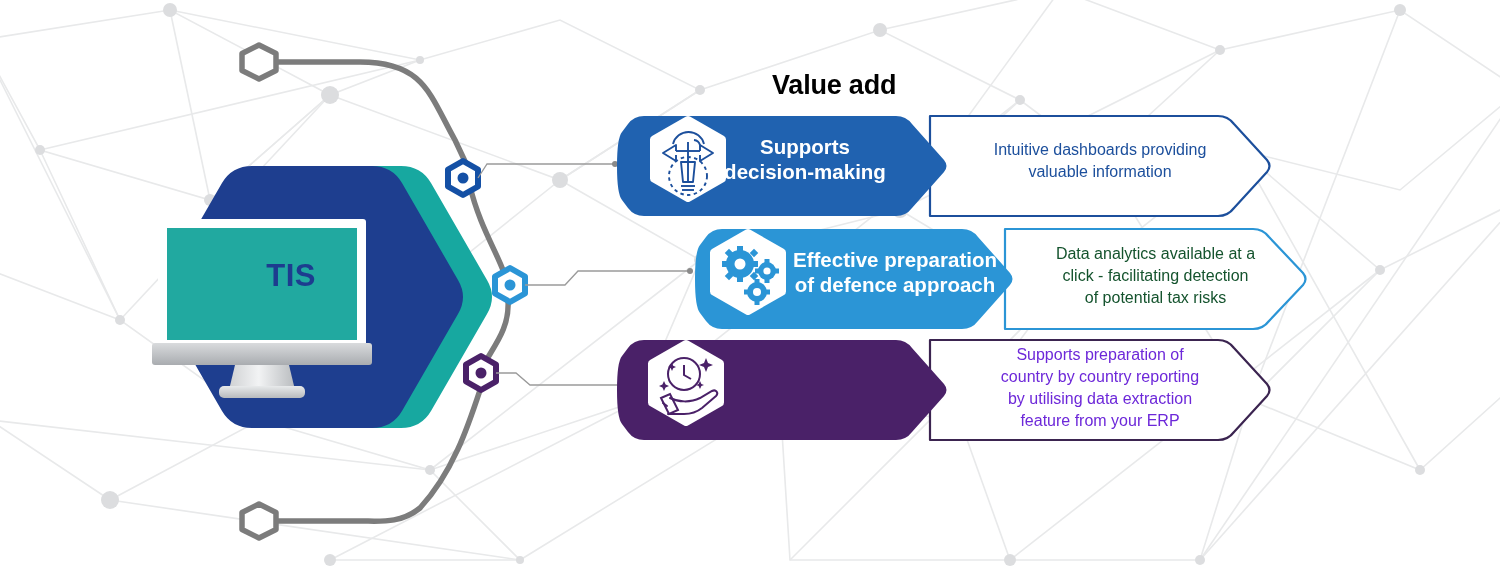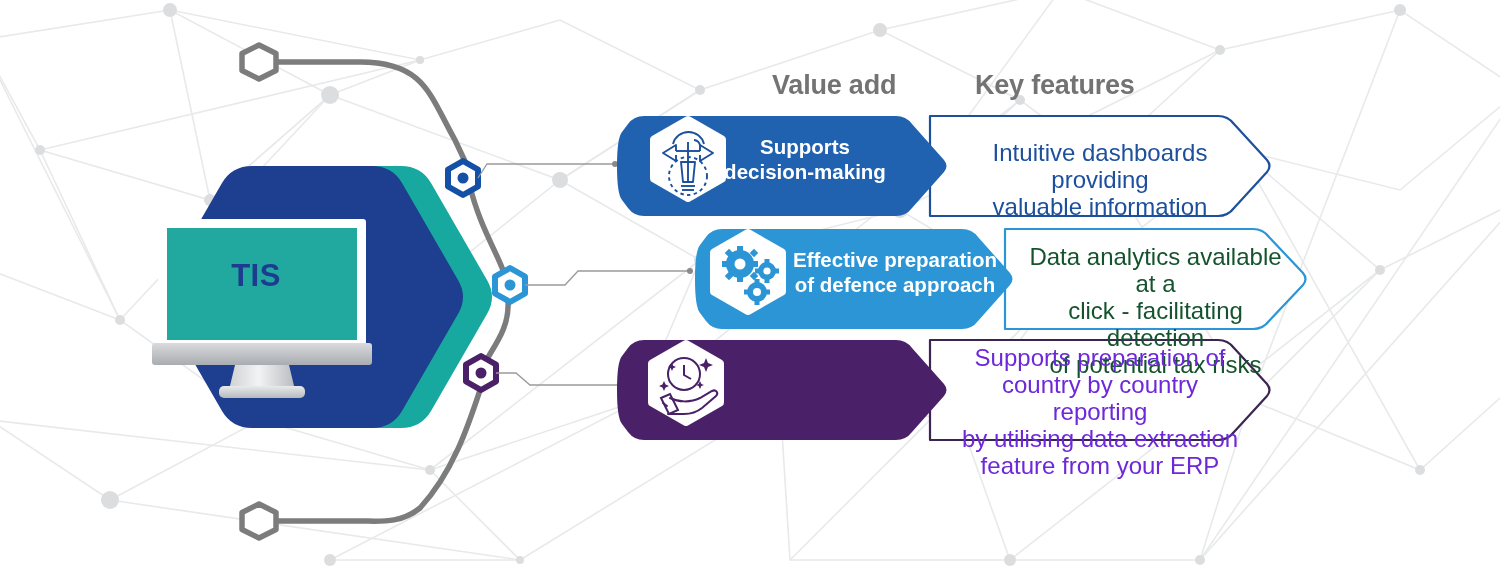--- a/index.html
+++ b/index.html
@@ -9,54 +9,54 @@
     font-family:"Liberation Sans", sans-serif;
     overflow:hidden;
   }
   #stage{position:relative;width:1500px;height:570px;overflow:hidden;background:#fff;}
   #bgnet{position:absolute;left:0;top:0;width:1500px;height:570px;}
   #art{position:absolute;left:0;top:0;width:1500px;height:570px;}
 
   .hdr{
     position:absolute;
     font-weight:bold;
-    color:#737373;
+    color:#000000;
     font-size:27px;
     letter-spacing:-0.2px;
     white-space:nowrap;
   }
   #hdr-value{left:772px;top:70px;}
   #hdr-key{left:975px;top:70px;}
 
   .va-label{
     position:absolute;
     color:#ffffff;
     font-weight:bold;
     font-size:20.5px;
     line-height:25px;
     text-align:center;
     white-space:pre-line;
   }
   .kf-label{
     position:absolute;
-    font-size:24px;
-    line-height:27px;
+    font-size:16px;
+    line-height:22px;
     text-align:center;
     white-space:pre-line;
   }
   #va-1{left:700px;top:134px;width:210px;}
   #kf-1{left:950px;top:139px;width:300px;color:#1c4f9c;}
   #va-2{left:780px;top:247px;width:230px;}
   #kf-2{left:1018px;top:243px;width:275px;color:#14532d;}
   #va-3{left:720px;top:350px;width:215px;}
   #kf-3{left:955px;top:344px;width:290px;color:#6d28d9;}
 
   #tis-text{
     position:absolute;left:196px;top:258px;width:120px;
-    text-align:center;color:#1d3c8f;font-weight:bold;font-size:31px;
+    text-align:right;color:#1d3c8f;font-weight:bold;font-size:31px;
     letter-spacing:0.5px;
   }
 </style>
 </head>
 <body>
 
 <div id="stage">
 
   <svg id="bgnet" viewBox="0 0 1500 570">
     <g stroke="#e8e9ea" stroke-width="1.6" fill="none">
@@ -281,21 +281,20 @@
           <path d="M706 358 L708 363 L713 365 L708 367 L706 372 L704 367 L699 365 L704 363 Z"></path>
           <path d="M664 381 L665.6 384.6 L669 386 L665.6 387.4 L664 391 L662.4 387.4 L659 386 L662.4 384.6 Z"></path>
           <path d="M700 381 L701.4 384 L704 385 L701.4 386 L700 389 L698.6 386 L696 385 L698.6 384 Z"></path>
           <path d="M672 363 L673.2 365.8 L676 367 L673.2 368.2 L672 371 L670.8 368.2 L668 367 L670.8 365.8 Z"></path>
         </g>
       </g>
     </g>
   </svg>
 
   <div class="hdr" id="hdr-value">Value add</div>
-  <div class="hdr" id="hdr-key">Key features</div>
 
   <div class="va-label" id="va-1">Supports
 decision-making</div>
   <div class="kf-label" id="kf-1">Intuitive dashboards providing
 valuable information</div>
 
   <div class="va-label" id="va-2">Effective preparation
 of defence approach</div>
   <div class="kf-label" id="kf-2">Data analytics available at a
 click - facilitating detection

